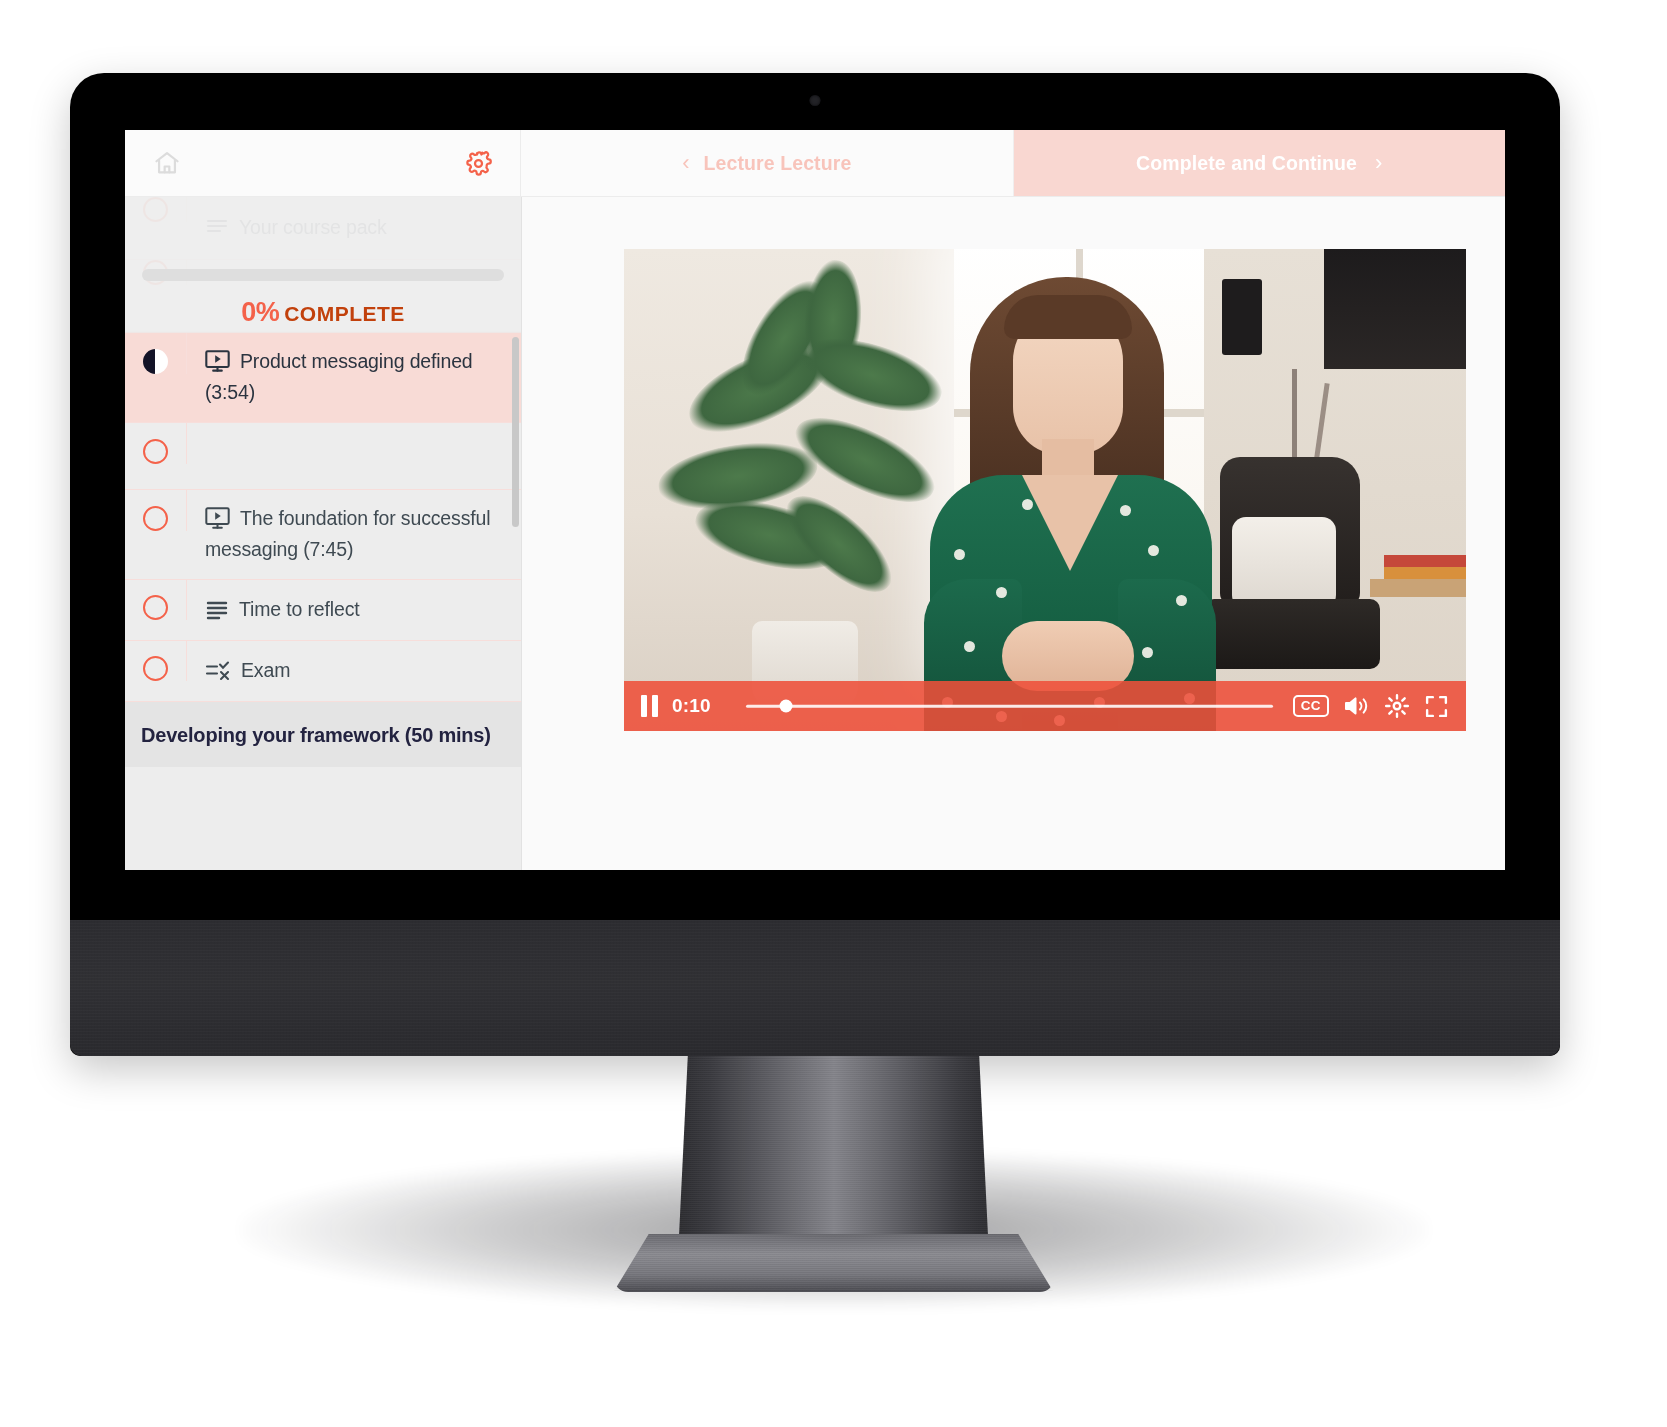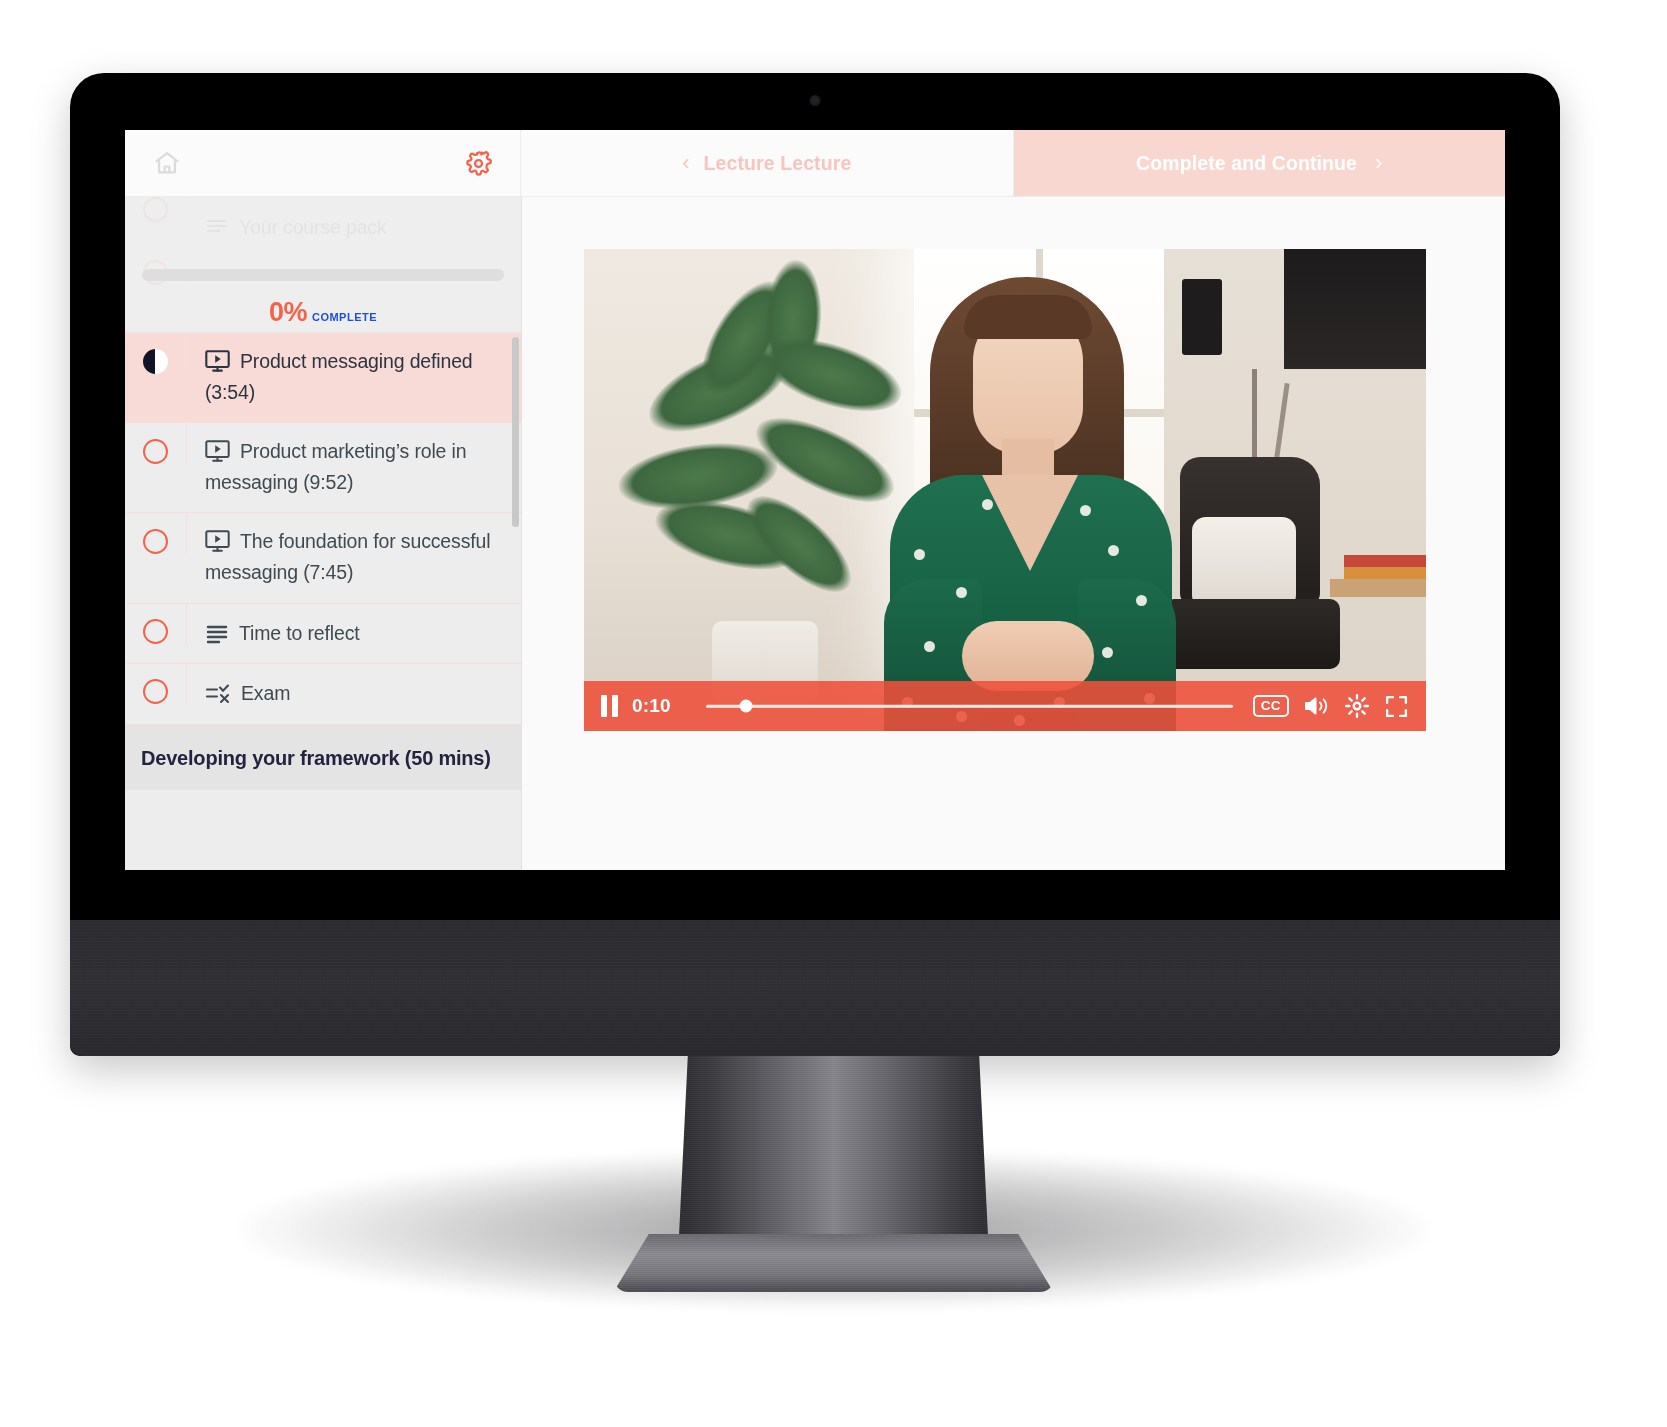--- a/index.html
+++ b/index.html
@@ -292,22 +292,22 @@
     text-align: center;
     white-space: nowrap;
   }
   .progress-pct {
     color: #f4624a;
     font-size: 27px;
     font-weight: 700;
     letter-spacing: -0.5px;
   }
   .progress-word {
-    color: #1d4ed8;
-    font-size: 11px;
+    color: #c2410c;
+    font-size: 21px;
     font-weight: 700;
     letter-spacing: .5px;
     margin-left: 5px;
   }
 
   
   .sb-track {
     position: absolute;
     right: 2px;
     top: 140px;
@@ -348,20 +348,21 @@
   }
   .title-icon svg { display: block; }
 
   
   .video-wrap {
     position: relative;
     width: 842px;
     height: 482px;
     background: #2a2622;
     overflow: hidden;
+    margin-left: 40px;
   }
   .vid-room {
     position: absolute; inset: 0;
     background:
       linear-gradient(180deg, #efe9e1 0%, #e8e0d6 55%, #d9cfc3 100%);
   }
   
   .vid-window {
     position: absolute;
     left: 330px; top: -10px;
@@ -648,30 +649,20 @@
                 </svg>
               </span><span>Product messaging defined (3:54)</span>
             </div>
           </div>
 
 
           <div class="lesson-row">
             <div class="circle-cell">
                 <span class="ring"></span>
               </div>
-            <div class="lesson-main">
-              <span class="lesson-icon">
-                <svg width="25" height="22" viewBox="0 0 26 23" fill="none" stroke="#3f4a52" stroke-width="2.1">
-                  <rect x="1.3" y="1.3" width="23.4" height="16.4" rx="1.4"></rect>
-                  <path d="M10.6 5.6 16.4 9.5l-5.8 3.9z" fill="#3f4a52" stroke="none"></path>
-                  <path d="M8.5 21.6h9" stroke-linecap="round"></path>
-                  <path d="M13 17.7v3.9" stroke-linecap="round"></path>
-                </svg>
-              </span><span>Product marketing’s role in messaging (9:52)</span>
-            </div>
           </div>
 
           <div class="lesson-row">
             <div class="circle-cell">
                 <span class="ring"></span>
               </div>
             <div class="lesson-main">
               <span class="lesson-icon">
                 <svg width="25" height="22" viewBox="0 0 26 23" fill="none" stroke="#3f4a52" stroke-width="2.1">
                   <rect x="1.3" y="1.3" width="23.4" height="16.4" rx="1.4"></rect>

